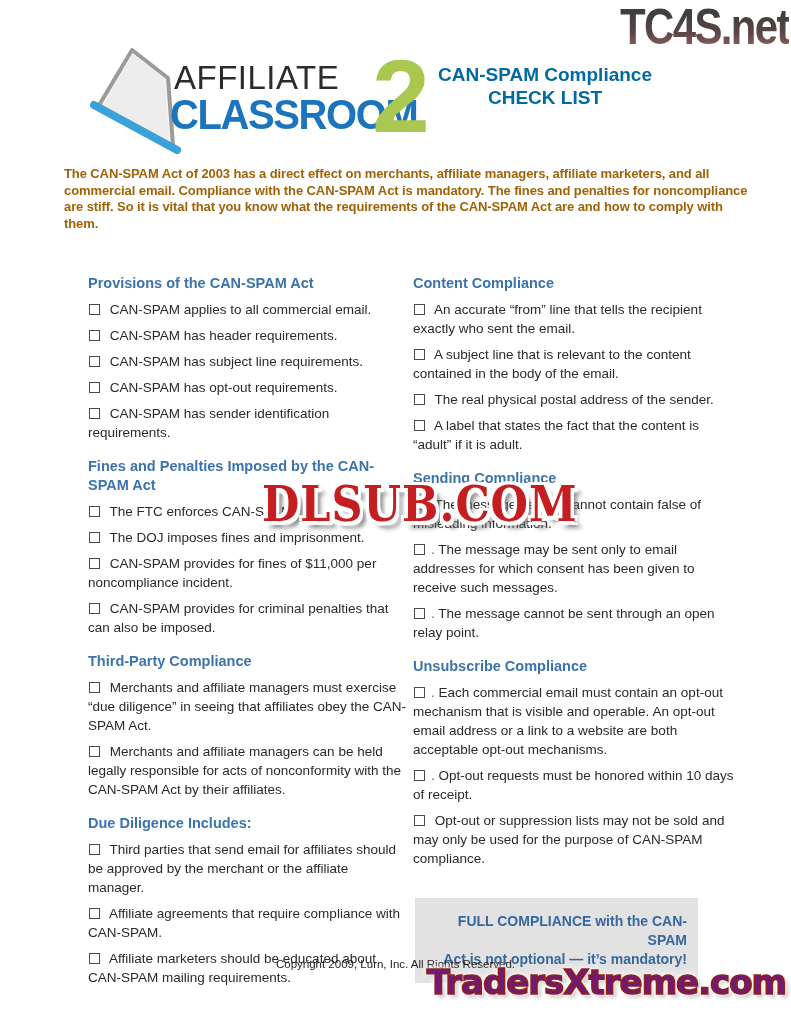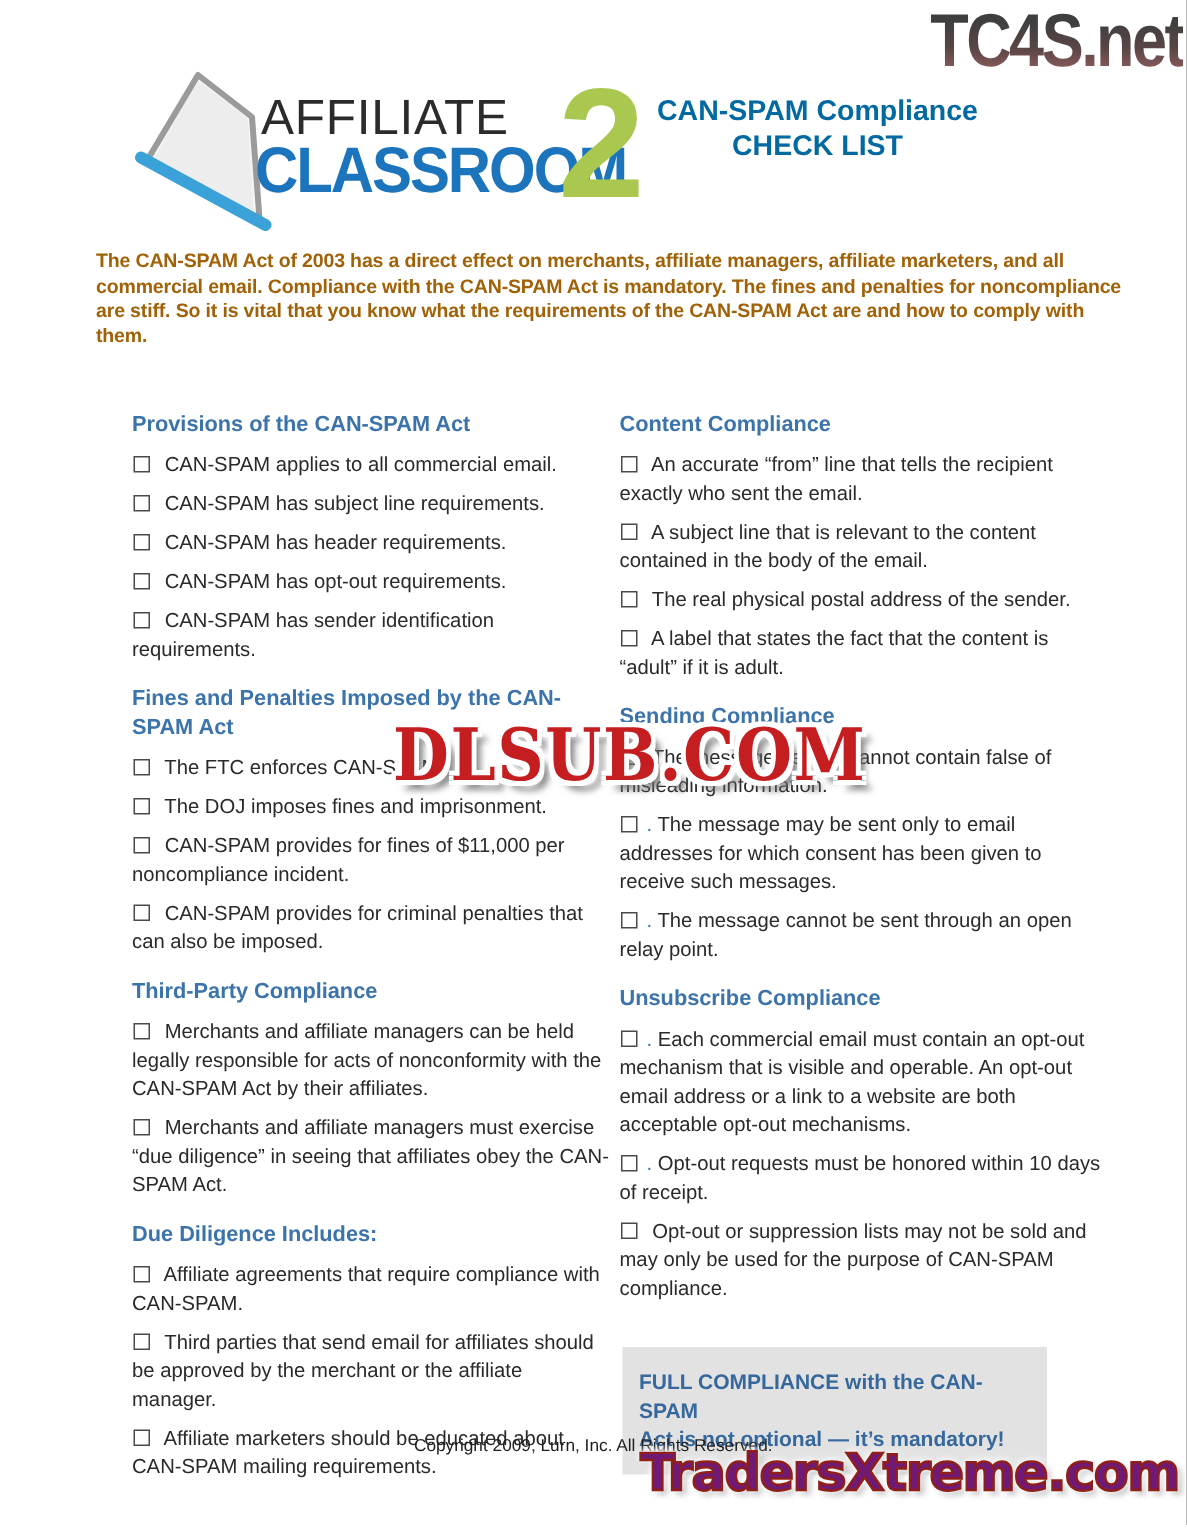--- a/index.html
+++ b/index.html
@@ -85,21 +85,21 @@
   .checkbox {
     display:inline-block; width:9px; height:9px;
     border:1.5px solid #4a4a4a; margin:0 6px 0 1px;
     vertical-align:-1px; background:#fff;
   }
   .box-dot { color:#3b73aa; }
   
   .notice-box {
     margin-top:30px; margin-left:2px; width:261px;
     background:#e2e2e2; padding:14px 11px;
-    text-align:left; color:#36689e; font-weight:bold;
+    text-align:right; color:#36689e; font-weight:bold;
     font-size:14px; line-height:19px;
   }
   
   .footer {
     position:absolute; left:0; top:958px; width:791px;
     text-align:center; font-size:11.5px; color:#1d1d1d;
     font-family:"Liberation Sans", sans-serif;
   }
 </style>
 </head>
@@ -125,35 +125,35 @@
     <span>CHECK LIST</span>
   </div>
 
   <div class="intro">The CAN-SPAM Act of 2003 has a direct effect on merchants, affiliate managers, affiliate marketers, and all commercial email. Compliance with the CAN-SPAM Act is mandatory. The fines and penalties for noncompliance are stiff. So it is vital that you know what the requirements of the CAN-SPAM Act are and how to comply with them.</div>
 
   <div class="columns">
     <div class="column left">
       <div class="sections">
           <div class="section-heading">Provisions of the CAN-SPAM Act</div>
           <div class="check-item"><span class="checkbox"></span><span> CAN-SPAM applies to all commercial email.</span></div>
+          <div class="check-item"><span class="checkbox"></span><span> CAN-SPAM has header requirements.</span></div>
           <div class="check-item"><span class="checkbox"></span><span> CAN-SPAM has subject line requirements.</span></div>
-          <div class="check-item"><span class="checkbox"></span><span> CAN-SPAM has header requirements.</span></div>
           <div class="check-item"><span class="checkbox"></span><span> CAN-SPAM has opt-out requirements.</span></div>
           <div class="check-item"><span class="checkbox"></span><span> CAN-SPAM has sender identification requirements.</span></div>
           <div class="section-heading">Fines and Penalties Imposed by the CAN-SPAM Act</div>
           <div class="check-item"><span class="checkbox"></span><span> The FTC enforces CAN-SPAM.</span></div>
           <div class="check-item"><span class="checkbox"></span><span> The DOJ imposes fines and imprisonment.</span></div>
           <div class="check-item"><span class="checkbox"></span><span> CAN-SPAM provides for fines of $11,000 per noncompliance incident.</span></div>
           <div class="check-item"><span class="checkbox"></span><span> CAN-SPAM provides for criminal penalties that can also be imposed.</span></div>
           <div class="section-heading">Third-Party Compliance</div>
+          <div class="check-item"><span class="checkbox"></span><span> Merchants and affiliate managers must exercise “due diligence” in seeing that affiliates obey the CAN-SPAM Act.</span></div>
           <div class="check-item"><span class="checkbox"></span><span> Merchants and affiliate managers can be held legally responsible for acts of nonconformity with the CAN-SPAM Act by their affiliates.</span></div>
-          <div class="check-item"><span class="checkbox"></span><span> Merchants and affiliate managers must exercise “due diligence” in seeing that affiliates obey the CAN-SPAM Act.</span></div>
           <div class="section-heading">Due Diligence Includes:</div>
+          <div class="check-item"><span class="checkbox"></span><span> Third parties that send email for affiliates should be approved by the merchant or the affiliate manager.</span></div>
           <div class="check-item"><span class="checkbox"></span><span> Affiliate agreements that require compliance with CAN-SPAM.</span></div>
-          <div class="check-item"><span class="checkbox"></span><span> Third parties that send email for affiliates should be approved by the merchant or the affiliate manager.</span></div>
           <div class="check-item"><span class="checkbox"></span><span> Affiliate marketers should be educated about CAN-SPAM mailing requirements.</span></div>
         </div>
     </div>
     <div class="column right">
       <div class="sections">
           <div class="section-heading">Content Compliance</div>
           <div class="check-item"><span class="checkbox"></span><span> An accurate “from” line that tells the recipient exactly who sent the email.</span></div>
           <div class="check-item"><span class="checkbox"></span><span> A subject line that is relevant to the content contained in the body of the email.</span></div>
           <div class="check-item"><span class="checkbox"></span><span> The real physical postal address of the sender.</span></div>
           <div class="check-item"><span class="checkbox"></span><span> A label that states the fact that the content is “adult” if it is adult.</span></div>

